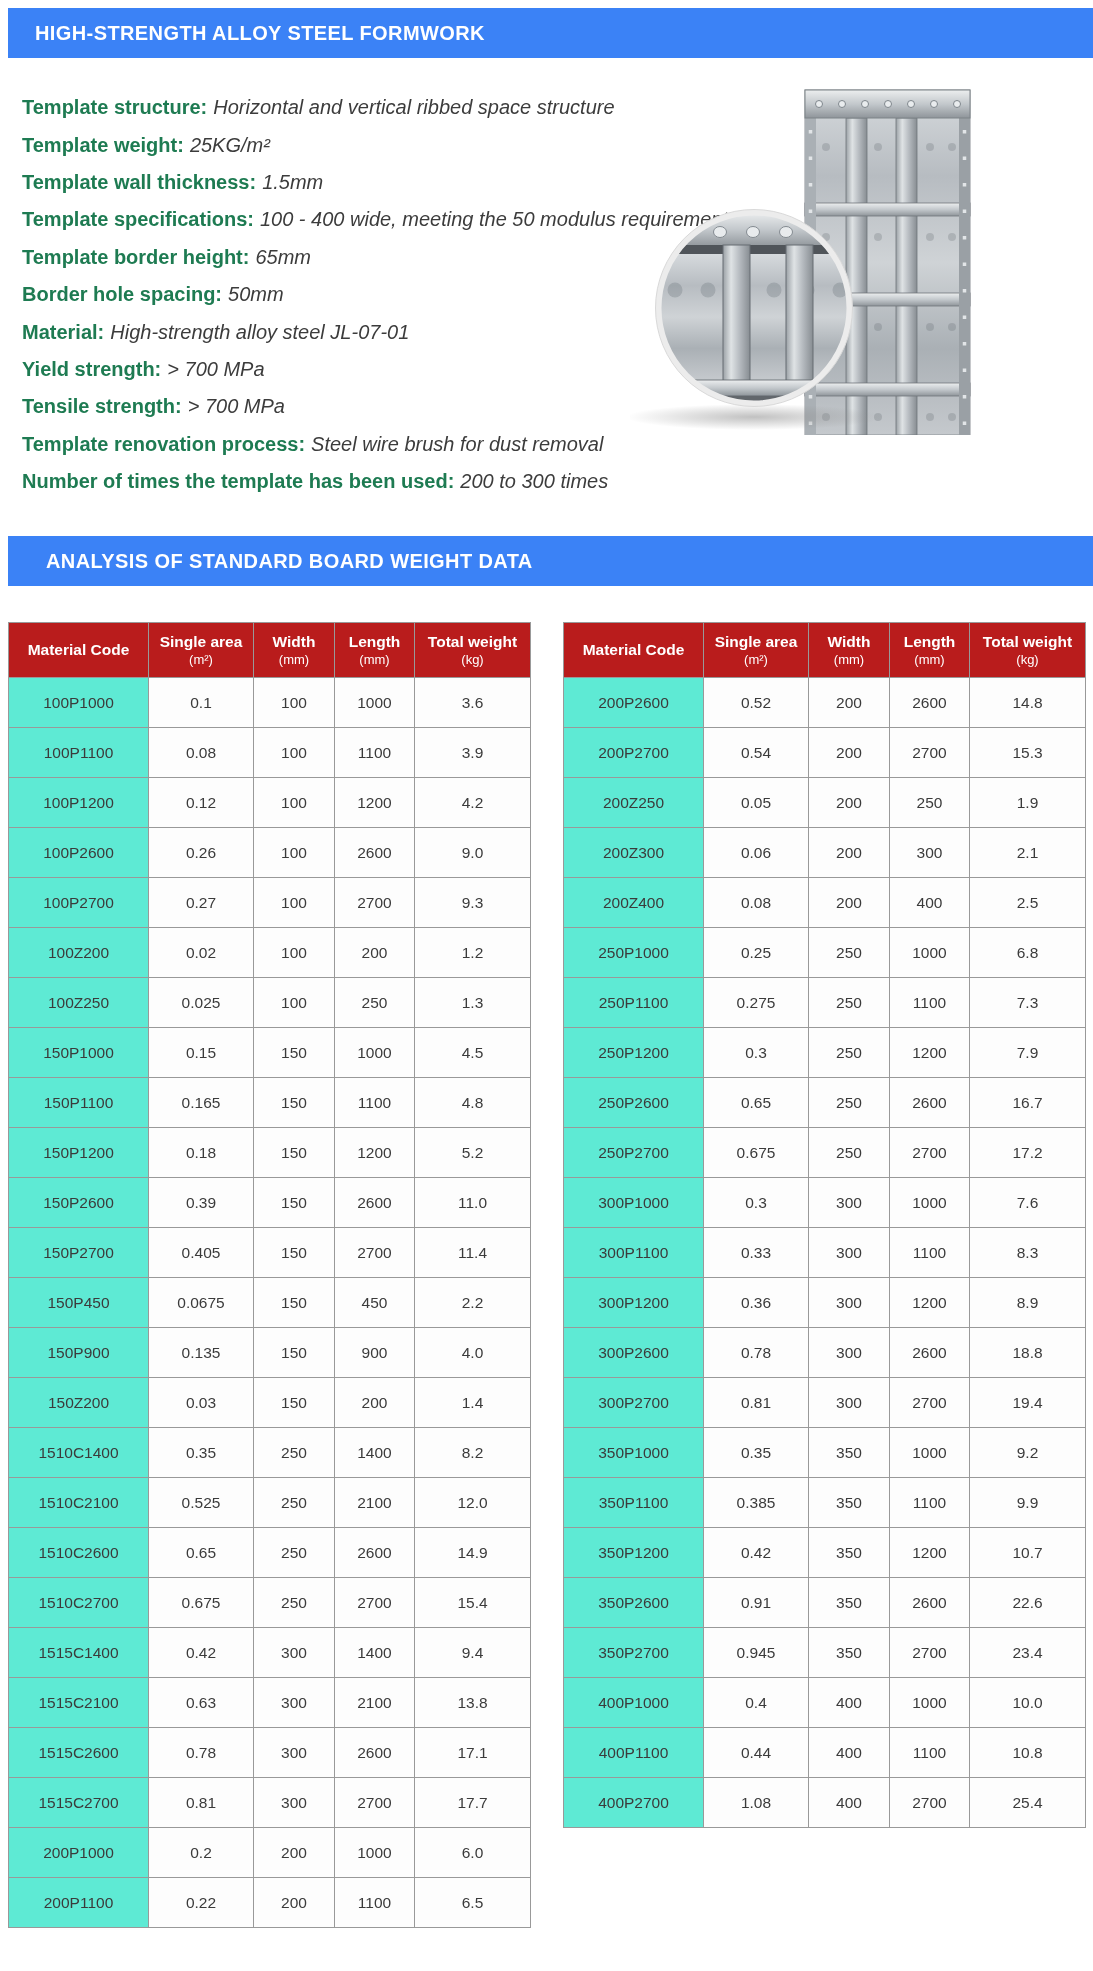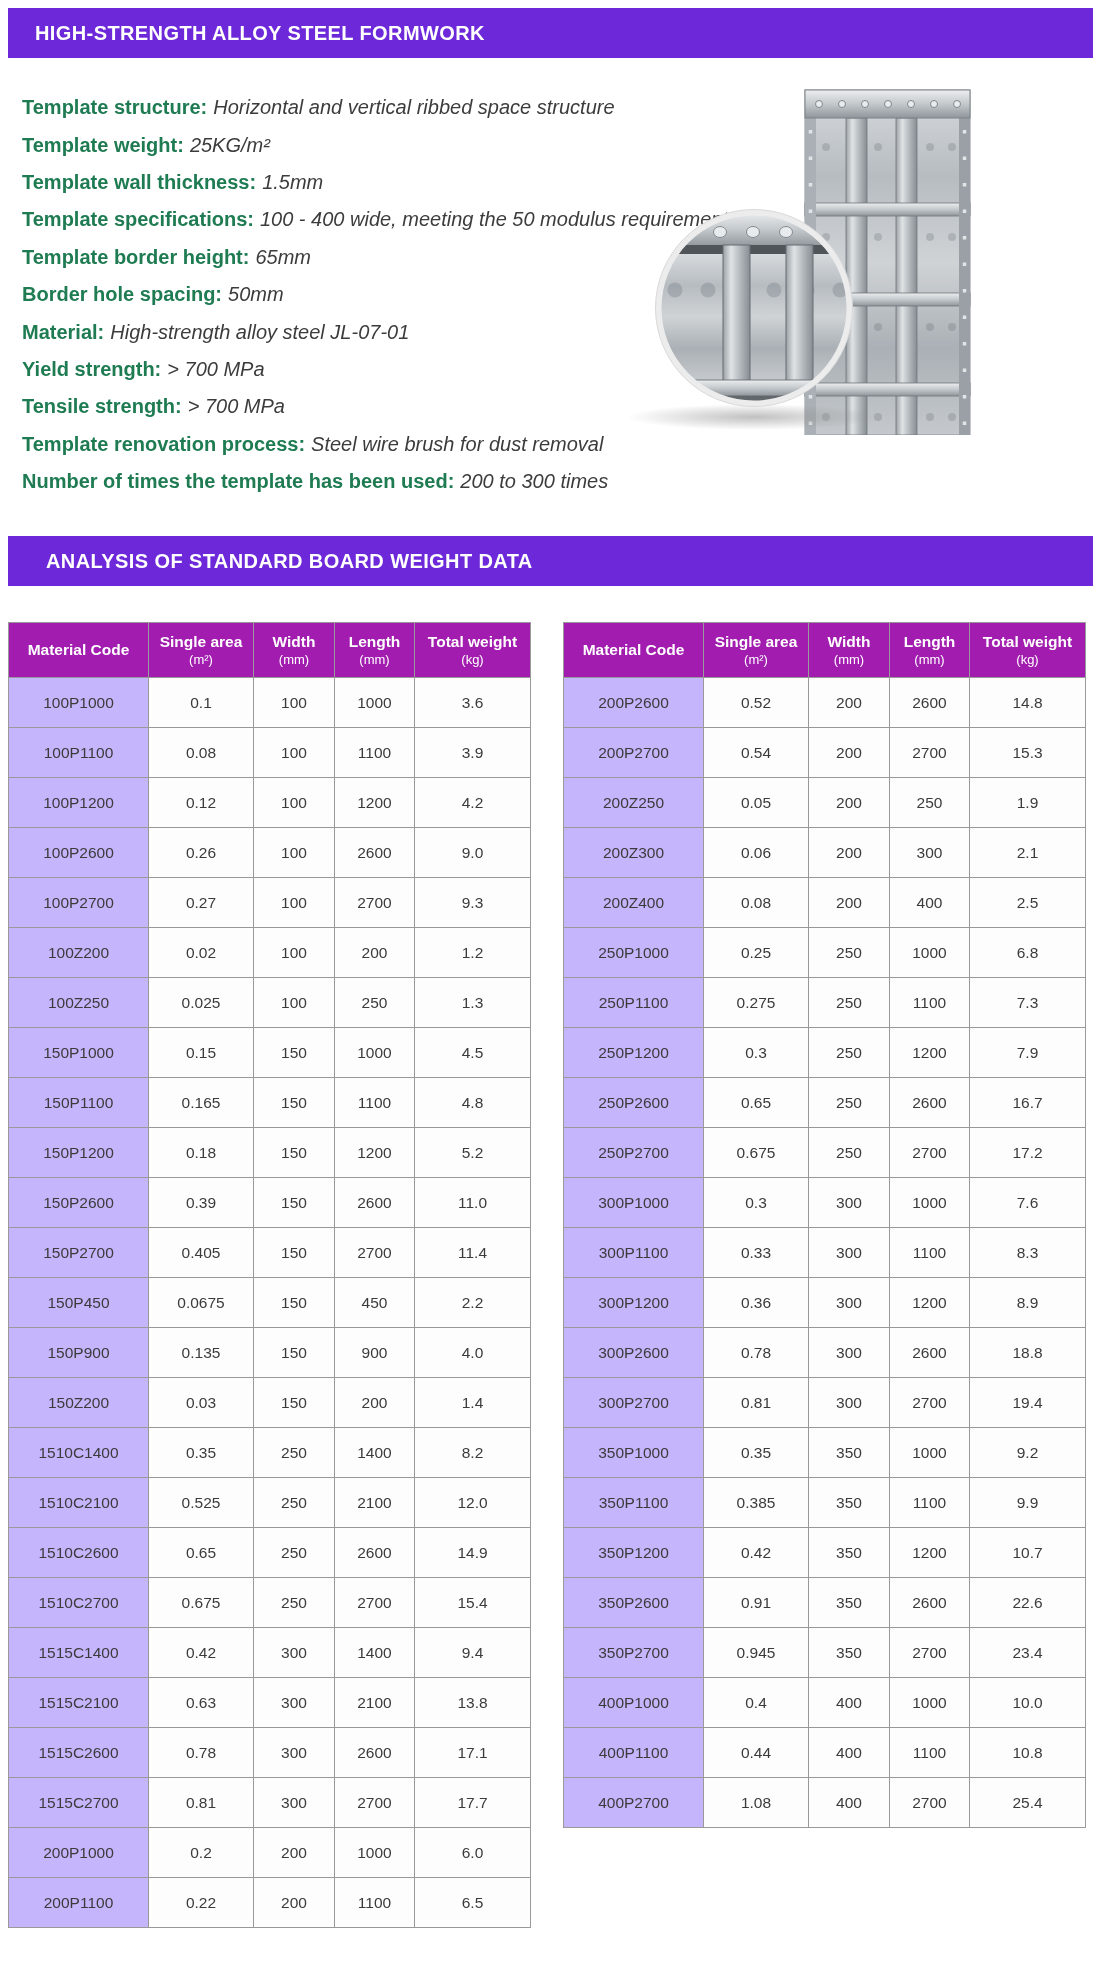--- a/index.html
+++ b/index.html
@@ -2,42 +2,42 @@
 <html><head>
 <meta charset="utf-8">
 <style>
   html,body{margin:0;padding:0;background:#fff;}
   .page{
     position:relative;width:1093px;height:1971px;background:#fff;
     font-family:"Liberation Sans",sans-serif;overflow:hidden;
   }
   .banner{
     position:absolute;left:8px;width:1085px;height:50px;
-    background:#6d28d9;color:#fff;font-weight:bold;font-size:20px;
+    background:#3b82f6;color:#fff;font-weight:bold;font-size:20px;
     letter-spacing:.4px;display:flex;align-items:center;box-sizing:border-box;
   }
   .banner1{top:8px;padding-left:27px;}
   .banner2{top:536px;padding-left:38px;}
   .specs{
     position:absolute;left:22px;top:89px;margin:0;padding:0;list-style:none;width:610px;
   }
   .specs li{height:37.4px;display:flex;align-items:center;white-space:nowrap;font-size:20px;}
   .specs .lbl{color:#1E7B52;font-weight:bold;margin-right:6px;}
   .specs .val{color:#3c3c3c;font-style:italic;}
   .photo{position:absolute;left:630px;top:85px;width:460px;height:350px;}
   table.data-table{
     position:absolute;top:622px;border-collapse:collapse;table-layout:fixed;
     background:#fff;font-size:15.5px;color:#3b3b3b;
   }
   .data-table.left{left:8px;width:522px;}
   .data-table.right{left:563px;width:522px;}
   .data-table th,.data-table td{border:1px solid #999;text-align:center;padding:0;overflow:hidden;}
-  .data-table th{height:54px;background:#a21caf;color:#fff;font-size:15.5px;line-height:1.2;vertical-align:middle;margin-left:22px;}
+  .data-table th{height:54px;background:#b91c1c;color:#fff;font-size:15.5px;line-height:1.2;vertical-align:middle;margin-left:22px;}
   .data-table td{height:49px;background:#fdfdfd;}
-  .data-table td:first-child{background:#c4b5fd;}
+  .data-table td:first-child{background:#5eead4;}
   .th-unit{font-weight:normal;font-size:13px;}
   .th-unit:empty{display:none;}
 </style>
 </head>
 <body>
 
 <div class="page">
 
   <div class="banner banner1">
     <span>HIGH-STRENGTH ALLOY STEEL FORMWORK</span>

